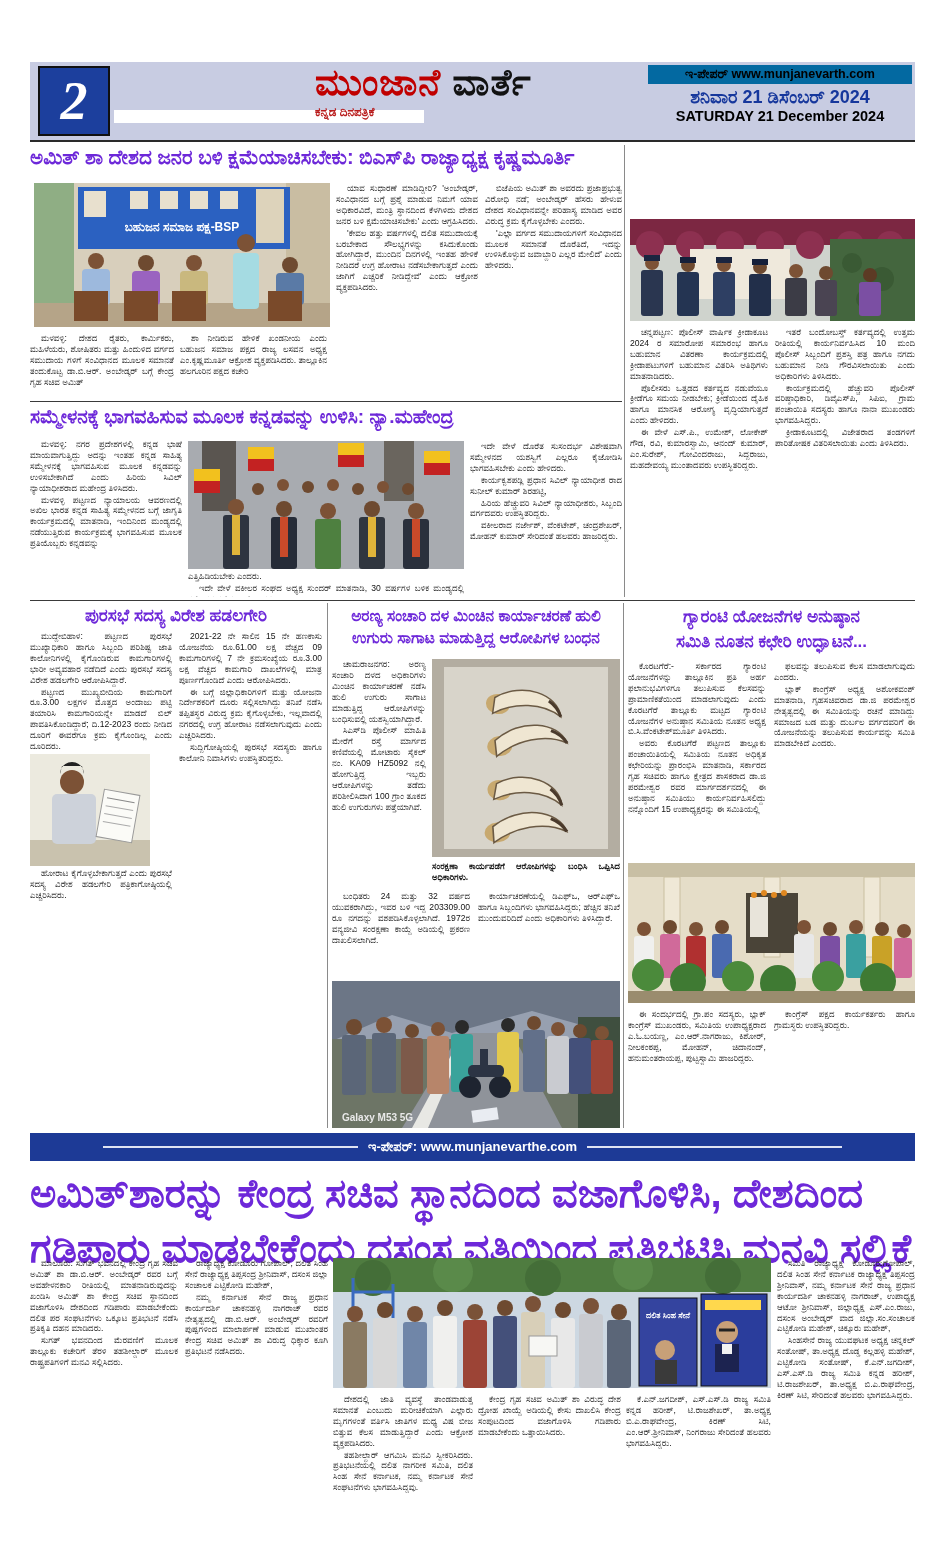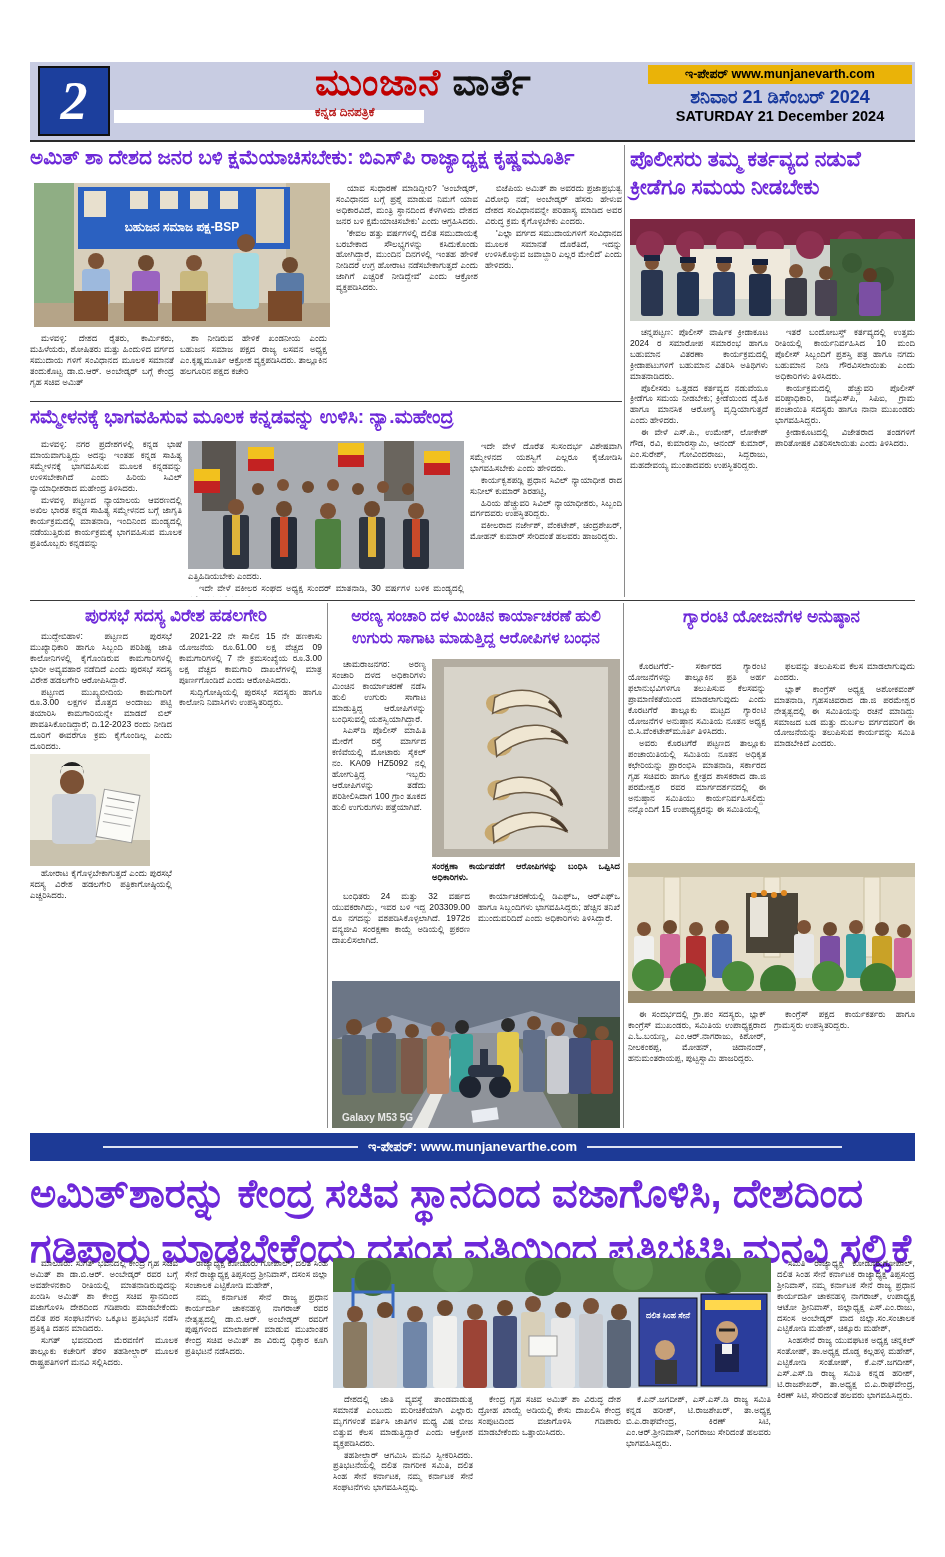--- a/index.html
+++ b/index.html
@@ -11,21 +11,21 @@
   .pagenum{position:absolute;left:8px;top:4px;width:68px;height:66px;background:#1c3f9d;border:2px solid #101010;
            color:#fff;font-family:"Liberation Serif",serif;font-style:italic;font-weight:bold;font-size:54px;
            display:flex;align-items:center;justify-content:center;}
   .hstripe{position:absolute;left:84px;top:48px;width:310px;height:13px;background:#ffffff;}
   .masthead{position:absolute;left:285px;top:1px;width:330px;}
   .masthead .main{font-size:37px;font-weight:bold;line-height:1.1;letter-spacing:1px;}
   .masthead .main .red{color:#c00000;}
   .masthead .main .blk{color:#121212;}
   .masthead .tag{font-size:12px;font-weight:bold;color:#b91c1c;margin-top:1px;}
   .hright{position:absolute;right:3px;top:3px;width:264px;text-align:center;}
-  .hright .ep{background:#eab308;font-size:12.5px;font-weight:bold;color:#000;padding:2px 2px;}
+  .hright .ep{background:#0369a1;font-size:12.5px;font-weight:bold;color:#000;padding:2px 2px;}
   .hright .dkn{color:#16379c;font-weight:bold;font-size:18px;margin-top:3px;}
   .hright .den{color:#000;font-weight:bold;font-size:14.5px;}
   
   .vline{position:absolute;width:1px;background:#8a8a8a;}
   .hline{position:absolute;height:1px;background:#3a3a3a;}
   
   .hl{position:absolute;font-weight:bold;color:#6d28d9;line-height:1.25;}
   
   .col{position:absolute;font-size:8.6px;line-height:1.27;text-align:justify;color:#141414;overflow:hidden;}
   .col p{margin:0 0 1px 0;text-indent:11px;}
@@ -109,21 +109,20 @@
     </div>
     <div class="col" style="left:150px;top:188px;width:147px;height:64px;">
       <p>ಶಾ ನೀಡಿರುವ ಹೇಳಿಕೆ ಖಂಡನೀಯ ಎಂದು ಬಹುಜನ ಸಮಾಜ ಪಕ್ಷದ ರಾಜ್ಯ ಲಸವನ ಅಧ್ಯಕ್ಷ ಎಂ.ಕೃಷ್ಣಮೂರ್ತಿ ಆಕ್ರೋಶ ವ್ಯಕ್ತಪಡಿಸಿದರು. ತಾಲ್ಲೂಕಿನ ಹಲಗೂರಿನ ಪಕ್ಷದ ಕಚೇರಿ</p>
     </div>
   </div>
 
   <div class="hline" style="left:30px;top:401px;width:592px;"></div>
   <div class="vline" style="left:624px;top:145px;height:452px;"></div>
 
   <div class="abs" style="left:630px;top:145px;width:285px;height:450px;">
-    <div class="hl" style="left:0;top:0;width:285px;font-size:21px;line-height:1.35;">ಪೊಲೀಸರು ತಮ್ಮ ಕರ್ತವ್ಯದ ನಡುವೆ ಕ್ರೀಡೆಗೂ ಸಮಯ ನೀಡಬೇಕು</div>
 
     <div class="photo" style="left:0;top:74px;width:285px;height:102px;">
       <svg width="285" height="102" viewBox="0 0 285 102" preserveAspectRatio="none">
         <rect width="285" height="102" fill="#cfd3cd"></rect>
         <rect x="0" y="0" width="285" height="26" fill="#7c2742"></rect>
         <circle cx="20" cy="26" r="14" fill="#8d3050"></circle>
           <circle cx="60" cy="26" r="14" fill="#8d3050"></circle>
         <circle cx="100" cy="26" r="14" fill="#8d3050"></circle>
           <circle cx="140" cy="26" r="14" fill="#8d3050"></circle>
         <circle cx="180" cy="26" r="14" fill="#8d3050"></circle>
@@ -251,20 +250,21 @@
           <line x1="74" y1="46" x2="102" y2="46" stroke="#888"></line>
           <line x1="74" y1="54" x2="102" y2="54" stroke="#aaa"></line>
           <line x1="74" y1="62" x2="102" y2="62" stroke="#aaa"></line>
           <line x1="74" y1="70" x2="102" y2="70" stroke="#aaa"></line>
         </g>
       </svg>
       <p>ಹೋರಾಟ ಕೈಗೊಳ್ಳಬೇಕಾಗುತ್ತದೆ ಎಂದು ಪುರಸಭೆ ಸದಸ್ಯ ವಿರೇಶ ಹಡಲಗೇರಿ ಪತ್ರಿಕಾಗೋಷ್ಠಿಯಲ್ಲಿ ಎಚ್ಚರಿಸಿದರು.</p>
     </div>
     <div class="col" style="left:149px;top:28px;width:143px;height:494px;">
       <p>2021-22 ನೇ ಸಾಲಿನ 15 ನೇ ಹಣಕಾಸು ಯೋಜನೆಯ ರೂ.61.00 ಲಕ್ಷ ವೆಚ್ಚದ 09 ಕಾಮಗಾರಿಗಳಲ್ಲಿ 7 ನೇ ಕ್ರಮಸಂಖ್ಯೆಯ ರೂ.3.00 ಲಕ್ಷ ವೆಚ್ಚದ ಕಾಮಗಾರಿ ದಾಖಲೆಗಳಲ್ಲಿ ಮಾತ್ರ ಪೂರ್ಣಗೊಂಡಿದೆ ಎಂದು ಆರೋಪಿಸಿದರು.</p>
+      <p>ಈ ಬಗ್ಗೆ ಜಿಲ್ಲಾಧಿಕಾರಿಗಳಿಗೆ ಮತ್ತು ಯೋಜನಾ ನಿರ್ದೇಶಕರಿಗೆ ದೂರು ಸಲ್ಲಿಸಲಾಗಿದ್ದು ತನಿಖೆ ನಡೆಸಿ ತಪ್ಪಿತಸ್ಥರ ವಿರುದ್ಧ ಕ್ರಮ ಕೈಗೊಳ್ಳಬೇಕು, ಇಲ್ಲವಾದಲ್ಲಿ ನಗರದಲ್ಲಿ ಉಗ್ರ ಹೋರಾಟ ನಡೆಸಲಾಗುವುದು ಎಂದು ಎಚ್ಚರಿಸಿದರು.</p>
       <p>ಸುದ್ದಿಗೋಷ್ಠಿಯಲ್ಲಿ ಪುರಸಭೆ ಸದಸ್ಯರು ಹಾಗೂ ಕಾಲೋನಿ ನಿವಾಸಿಗಳು ಉಪಸ್ಥಿತರಿದ್ದರು.</p>
     </div>
   </div>
 
   <div class="abs" style="left:332px;top:603px;width:288px;height:525px;">
     <div class="hl" style="left:0;top:2px;width:288px;font-size:15.5px;text-align:center;line-height:1.45;">
       <div>ಅರಣ್ಯ ಸಂಚಾರಿ ದಳ ಮಿಂಚಿನ ಕಾರ್ಯಾಚರಣೆ ಹುಲಿ</div>
       <div>ಉಗುರು ಸಾಗಾಟ ಮಾಡುತ್ತಿದ್ದ ಆರೋಪಿಗಳ ಬಂಧನ</div>
     </div>
     <div class="col" style="left:0;top:56px;width:94px;height:205px;">
@@ -336,20 +336,21 @@
         </g>
         <rect x="140" y="128" width="26" height="12" fill="#e9ecf2" transform="rotate(-8 153 134)"></rect>
         <text x="10" y="140" font-size="10" font-weight="bold" fill="#e9e9e9">Galaxy M53 5G</text>
       </svg>
     </div>
   </div>
 
   <div class="abs" style="left:628px;top:603px;width:287px;height:525px;">
     <div class="hl" style="left:0;top:2px;width:287px;font-size:17px;text-align:center;line-height:1.45;">
       <div>ಗ್ಯಾರಂಟಿ ಯೋಜನೆಗಳ ಅನುಷ್ಠಾನ</div>
+      <div>ಸಮಿತಿ ನೂತನ ಕಛೇರಿ ಉದ್ಘಾಟನೆ...</div>
     </div>
     <div class="col" style="left:0;top:58px;width:138px;height:198px;">
       <p>ಕೊರಟಗೆರೆ:- ಸರ್ಕಾರದ ಗ್ಯಾರಂಟಿ ಯೋಜನೆಗಳನ್ನು ತಾಲ್ಲೂಕಿನ ಪ್ರತಿ ಅರ್ಹ ಫಲಾನುಭವಿಗಳಿಗೂ ತಲುಪಿಸುವ ಕೆಲಸವನ್ನು ಪ್ರಾಮಾಣಿಕತೆಯಿಂದ ಮಾಡಲಾಗುವುದು ಎಂದು ಕೊರಟಗೆರೆ ತಾಲ್ಲೂಕು ಮಟ್ಟದ ಗ್ಯಾರಂಟಿ ಯೋಜನೆಗಳ ಅನುಷ್ಠಾನ ಸಮಿತಿಯ ನೂತನ ಅಧ್ಯಕ್ಷ ಬಿ.ಸಿ.ವೆಂಕಟೇಶ್‌ಮೂರ್ತಿ ತಿಳಿಸಿದರು.</p>
       <p>ಅವರು ಕೊರಟಗೆರೆ ಪಟ್ಟಣದ ತಾಲ್ಲೂಕು ಪಂಚಾಯಿತಿಯಲ್ಲಿ ಸಮಿತಿಯ ನೂತನ ಅಧಿಕೃತ ಕಛೇರಿಯನ್ನು ಪ್ರಾರಂಭಿಸಿ ಮಾತನಾಡಿ, ಸರ್ಕಾರದ ಗೃಹ ಸಚಿವರು ಹಾಗೂ ಕ್ಷೇತ್ರದ ಶಾಸಕರಾದ ಡಾ.ಜಿ ಪರಮೇಶ್ವರ ರವರ ಮಾರ್ಗದರ್ಶನದಲ್ಲಿ ಈ ಅನುಷ್ಠಾನ ಸಮಿತಿಯು ಕಾರ್ಯನಿರ್ವಹಿಸಲಿದ್ದು ನನ್ನೊಂದಿಗೆ 15 ಉಪಾಧ್ಯಕ್ಷರನ್ನು ಈ ಸಮಿತಿಯಲ್ಲಿ</p>
     </div>
     <div class="col" style="left:146px;top:58px;width:141px;height:198px;">
       <p>ಫಲವನ್ನು ತಲುಪಿಸುವ ಕೆಲಸ ಮಾಡಲಾಗುವುದು ಎಂದರು.</p>
       <p>ಬ್ಲಾಕ್ ಕಾಂಗ್ರೆಸ್ ಅಧ್ಯಕ್ಷ ಅಶೋಕವಂಶ್ ಮಾತನಾಡಿ, ಗೃಹಸಚಿವರಾದ ಡಾ.ಜಿ ಪರಮೇಶ್ವರ ನೇತೃತ್ವದಲ್ಲಿ ಈ ಸಮಿತಿಯನ್ನು ರಚನೆ ಮಾಡಿದ್ದು ಸಮಾಜದ ಬಡ ಮತ್ತು ದುರ್ಬಲ ವರ್ಗದವರಿಗೆ ಈ ಯೋಜನೆಯನ್ನು ತಲುಪಿಸುವ ಕಾರ್ಯವನ್ನು ಸಮಿತಿ ಮಾಡಬೇಕಿದೆ ಎಂದರು.</p>
     </div>
 

